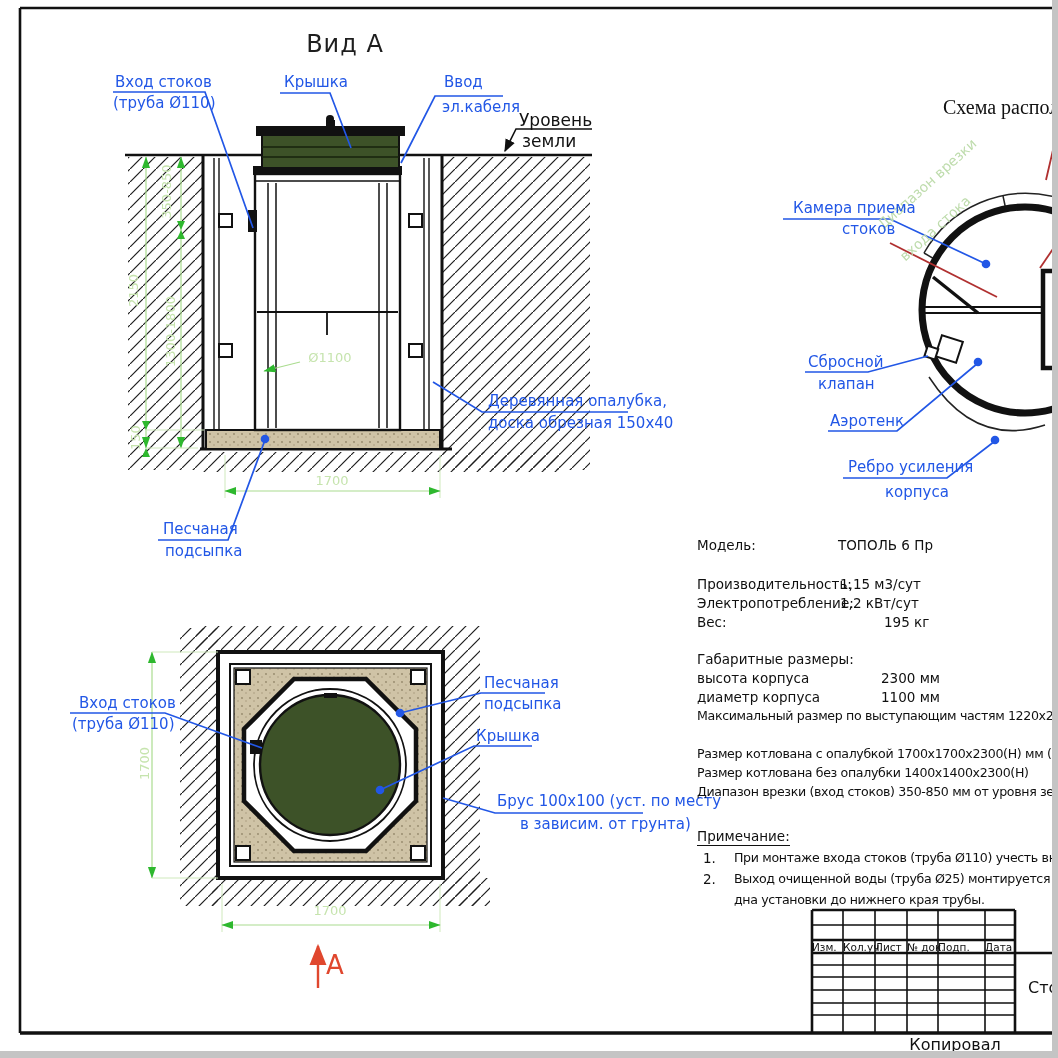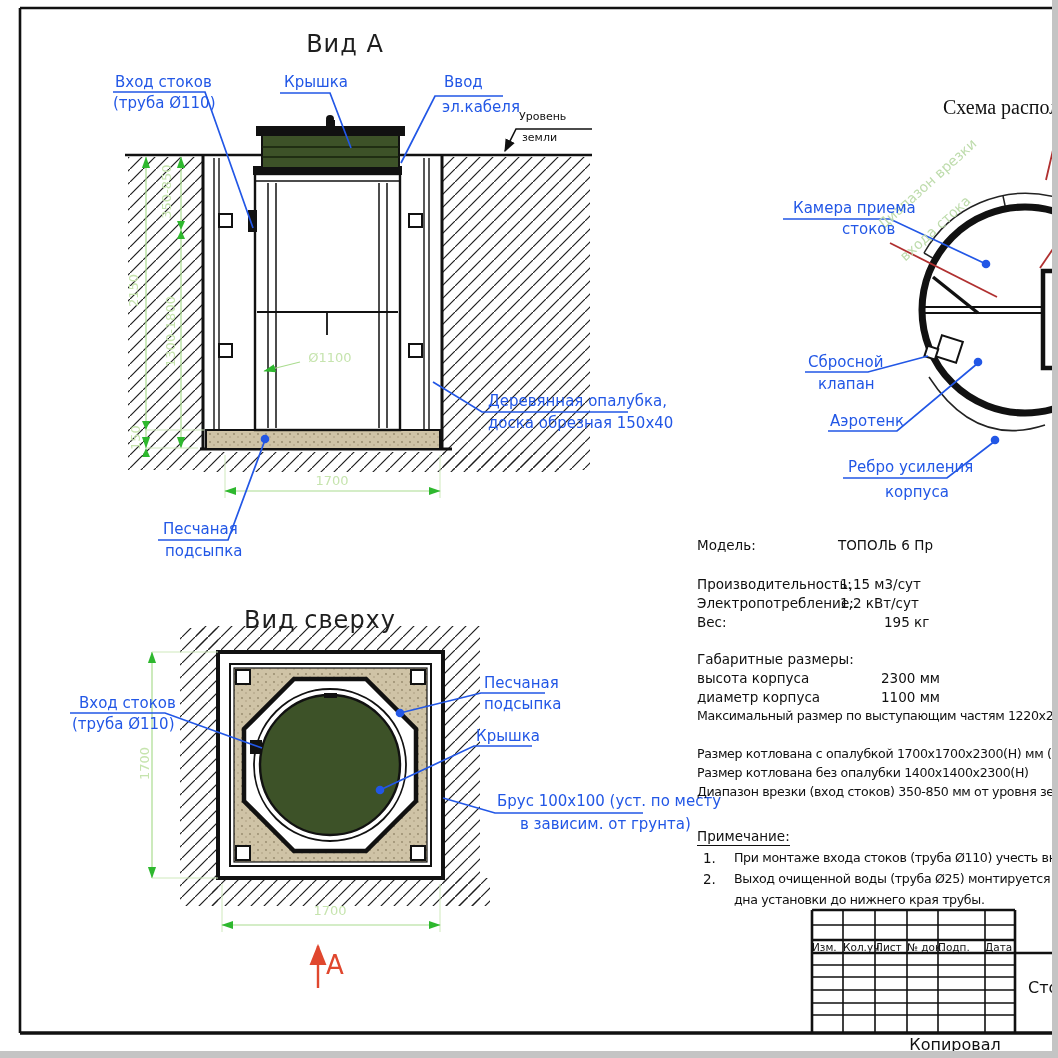--- a/index.html
+++ b/index.html
@@ -2,21 +2,21 @@
 <html><head>
 <meta charset="utf-8">
 <style>
   html,body{margin:0;padding:0;background:#c4c4c4;}
   .viewport{position:relative;width:1058px;height:1058px;overflow:hidden;background:#c4c4c4;}
   .sheet{position:absolute;left:0;top:0;width:1052px;height:1051px;background:#ffffff;overflow:hidden;}
   .abs{position:absolute;}
   svg{position:absolute;left:0;top:0;}
   .view-title{font-family:"DejaVu Sans",sans-serif;font-size:24px;color:#1e1e1e;text-align:center;white-space:nowrap;letter-spacing:1px;}
   .blue{font-family:"DejaVu Sans",sans-serif;font-size:15px;line-height:1.15;color:#2257e6;white-space:nowrap;}
-  .blk{font-family:"DejaVu Sans",sans-serif;font-size:11px;line-height:1.15;color:#111;white-space:nowrap;}
+  .blk{font-family:"DejaVu Sans",sans-serif;font-size:17px;line-height:1.15;color:#111;white-space:nowrap;}
   .gdim{font-family:"DejaVu Sans",sans-serif;font-size:13px;color:#c6e4ae;white-space:nowrap;text-align:center;}
   .vert{width:80px;transform:rotate(-90deg);transform-origin:center;}
   .spec{font-family:"DejaVu Sans",sans-serif;font-size:13.5px;color:#101010;white-space:nowrap;}
   .tight{font-size:12.6px;letter-spacing:-0.35px;}
   .underl{border-bottom:1.6px solid #101010;padding-bottom:1px;}
   .serif-title{font-family:"Liberation Serif",serif;font-size:20px;color:#111;white-space:nowrap;}
   .arc-note{font-family:"DejaVu Sans",sans-serif;font-size:14px;color:#bedcac;white-space:nowrap;transform:rotate(-42deg);transform-origin:left center;}
   .red-letter{font-family:"DejaVu Sans",sans-serif;font-size:26px;color:#e0472e;}
   .tbh{font-family:"DejaVu Sans",sans-serif;font-size:10.5px;color:#111;white-space:nowrap;}
   .tbt{font-family:"DejaVu Sans",sans-serif;font-size:16px;color:#111;white-space:nowrap;}
@@ -203,21 +203,20 @@
 <div class="abs blue" style="left:163px;top:521px;">Песчаная</div>
 <div class="abs blue" style="left:165px;top:543px;">подсыпка</div>
 
 <div class="abs gdim vert" style="left:126px;top:184px;">350-850</div>
 <div class="abs gdim vert" style="left:93px;top:283px;">2150</div>
 <div class="abs gdim vert" style="left:130px;top:324px;">1300-1800</div>
 <div class="abs gdim vert" style="left:95px;top:430px;">150</div>
 <div class="abs gdim" style="left:300px;top:350px;width:60px;">Ø1100</div>
 <div class="abs gdim" style="left:302px;top:473px;width:60px;">1700</div>
 
-<div class="abs view-title" style="left:230px;top:606px;width:180px;">Вид сверху</div>
 <div class="abs blue" style="left:79px;top:695px;">Вход стоков</div>
 <div class="abs blue" style="left:72px;top:716px;">(труба Ø110)</div>
 <div class="abs blue" style="left:484px;top:675px;">Песчаная</div>
 <div class="abs blue" style="left:484px;top:696px;">подсыпка</div>
 <div class="abs blue" style="left:476px;top:728px;">Крышка</div>
 <div class="abs blue" style="left:497px;top:793px;">Брус 100х100 (уст. по месту</div>
 <div class="abs blue" style="left:520px;top:816px;">в зависим. от грунта)</div>
 <div class="abs gdim vert" style="left:104px;top:756px;">1700</div>
 <div class="abs gdim" style="left:300px;top:903px;width:60px;">1700</div>
 <div class="abs red-letter" style="left:326px;top:950px;">А</div>

